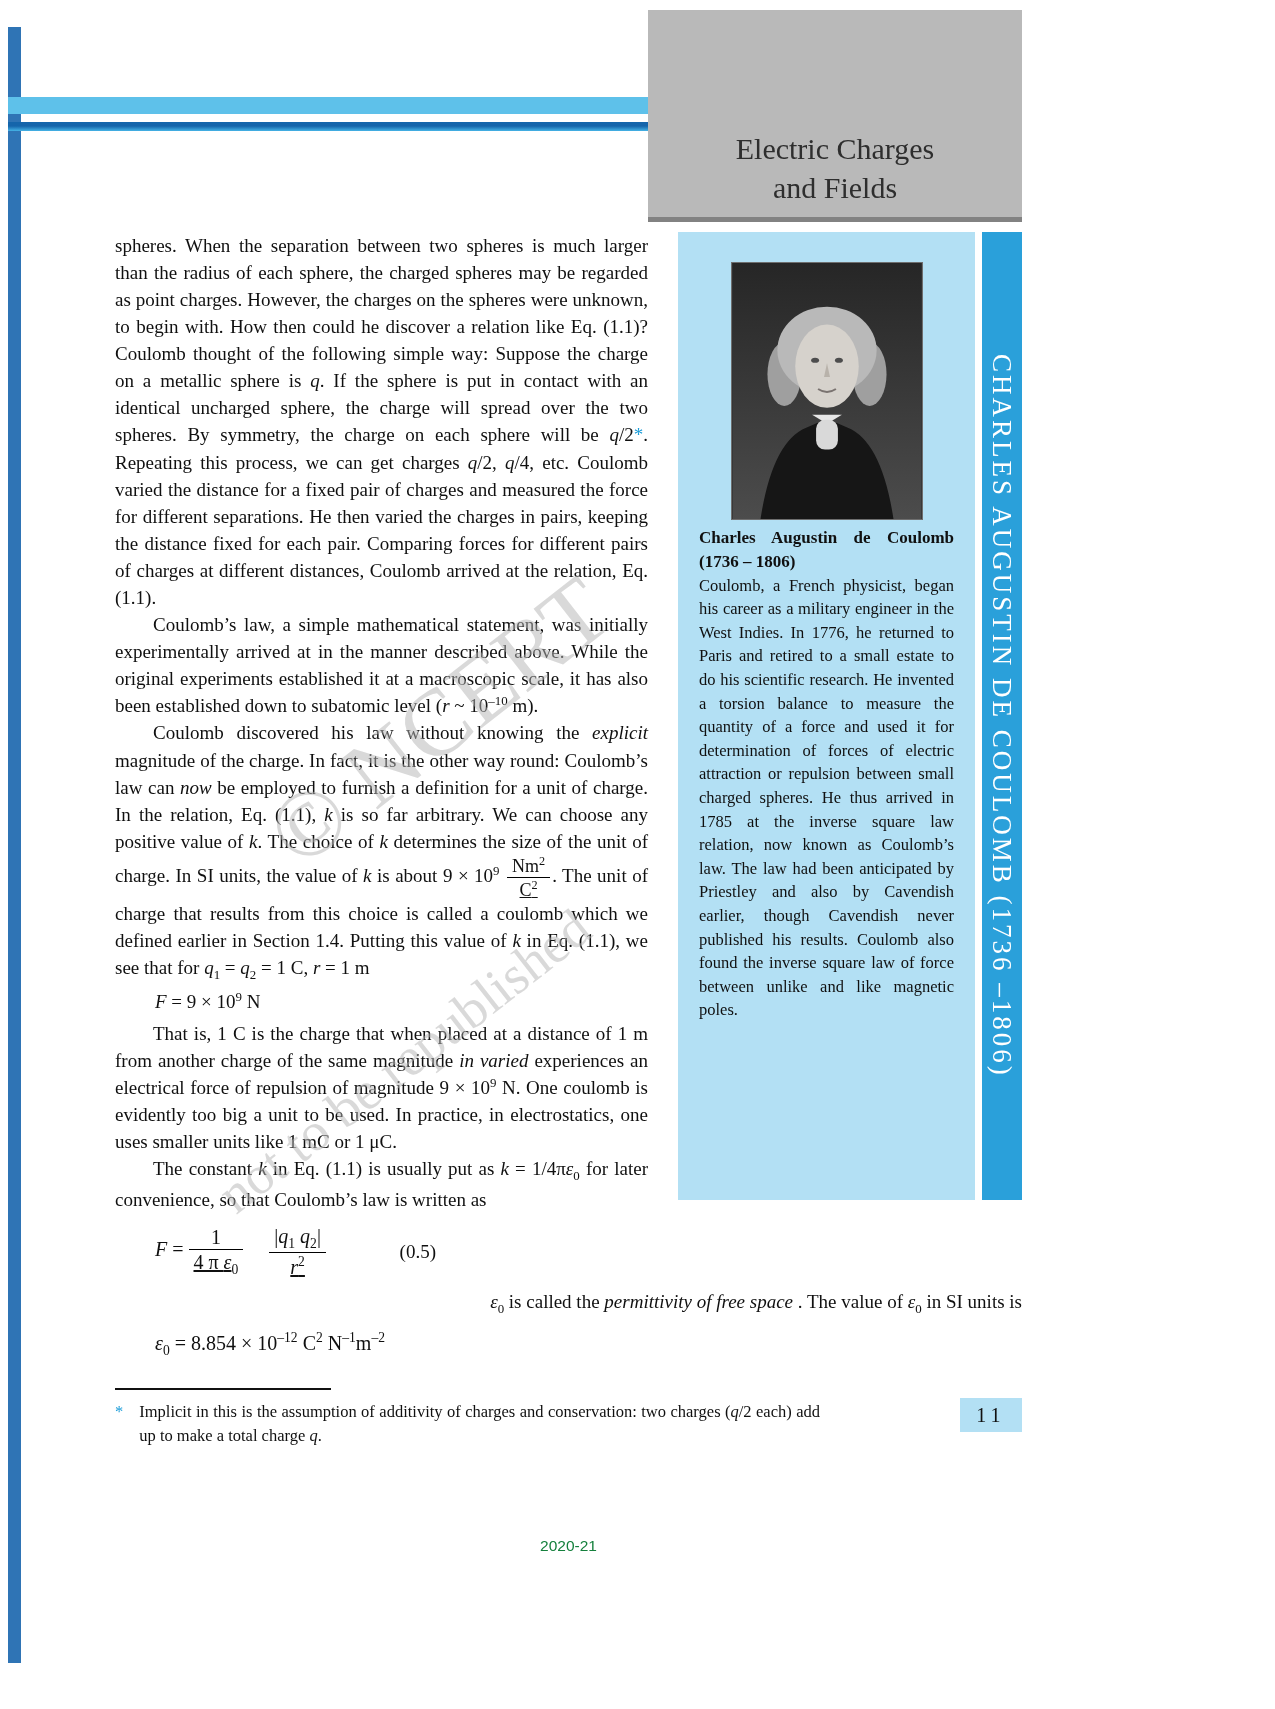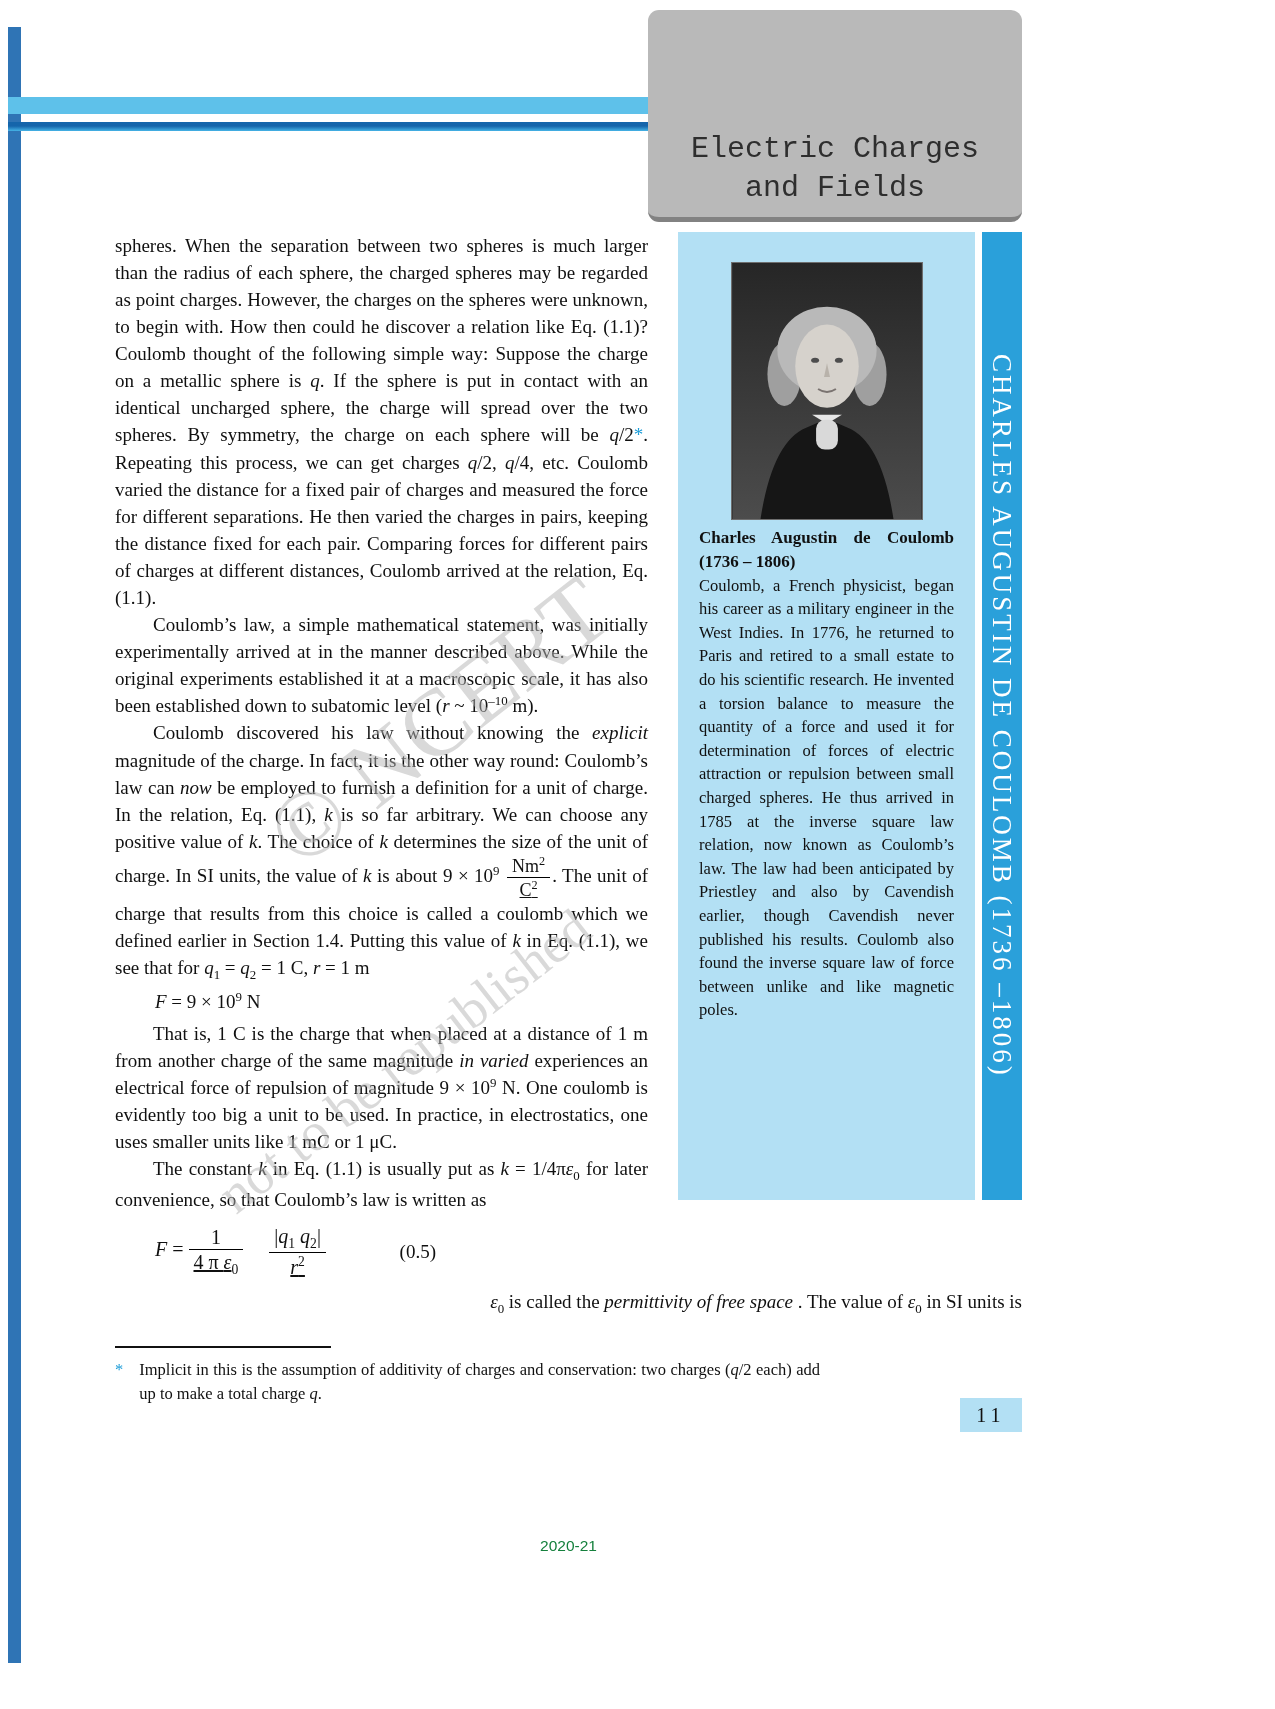--- a/index.html
+++ b/index.html
@@ -12,22 +12,22 @@
   
   .left-strip { position:absolute; left:8px; top:27px; width:13px; height:1636px; background:#2f74b5; }
   .band-thick { position:absolute; left:8px; top:97px; width:640px; height:17px; background:#5ec1ea; }
   .band-thin  { position:absolute; left:8px; top:122px; width:640px; height:9px;
                 background:linear-gradient(180deg,#1565ab 0%,#1565ab 45%,#45b3e6 100%); }
 
   .header-box {
     position:absolute; left:648px; top:10px; width:374px; height:212px;
     background:#b9b9b9; border-bottom:5px solid #828282;
     display:flex; flex-direction:column; justify-content:flex-end; align-items:center;
-    padding-bottom:10px; font-family:Liberation Mono, monospace;
-    font-size:30px; line-height:1.28; color:#2e2e2e;border-radius:11px;
+    padding-bottom:10px; font-family:Liberation Serif, serif;
+    font-size:30px; line-height:1.28; color:#2e2e2e;
   }
 
   .content {
     position:absolute; left:115px; top:232px; width:907px;
     font-size:19px; line-height:1.425; text-align:justify; z-index:1;
   }
 
   
   .bio-complex { float:right; width:344px; height:968px; margin-left:30px; margin-bottom:46px; display:flex; }
   .bio-box { width:297px; height:100%; background:#b3e0f4; padding:30px 21px 10px; overflow:hidden; }
@@ -131,20 +131,21 @@
   <p class="eq-line"><i>F</i> = 9 × 10<sup>9</sup> N</p>
   <p class="para">That is, 1 C is the charge that when placed at a distance of 1 m from another charge of the same magnitude <i>in varied</i> experiences an electrical force of repulsion of magnitude 9 × 10<sup>9</sup> N. One coulomb is evidently too big a unit to be used. In practice, in electrostatics, one uses smaller units like 1 mC or 1 μC.</p>
   <p class="para">The constant <i>k</i> in Eq. (1.1) is usually put as <i>k</i> = 1/4π<i>ε</i><sub>0</sub> for later convenience, so that Coulomb’s law is written as</p>
 
   <div class="eq-row">
     <span class="eq-left"><i>F</i> = <span class="frac"><span class="num">1</span><span class="den">4 π <i>ε</i><sub>0</sub></span></span><span class="frac frac2"><span class="num">|<i>q</i><sub>1</sub> <i>q</i><sub>2</sub>|</span><span class="den"><i>r</i><sup>2</sup></span></span></span>
     <span class="eq-num">(0.5)</span>
   </div>
 
   <p class="eps-para"><i>ε</i><sub>0</sub> is called the <i>permittivity of free space</i> . The value of <i>ε</i><sub>0</sub> in SI units is</p>
+  <p class="eps-value"><i>ε</i><sub>0</sub> = 8.854 × 10<sup>–12</sup> C<sup>2</sup> N<sup>–1</sup>m<sup>–2</sup></p>
 
   <div class="footnote-rule"></div>
   <div class="footnote">
     <span class="footnote-marker">*</span>
     <span>Implicit in this is the assumption of additivity of charges and conservation: two charges (<i>q</i>/2 each) add up to make a total charge <i>q</i>.</span>
   </div>
 
 </main>
 
 <div class="page-badge">11</div>

